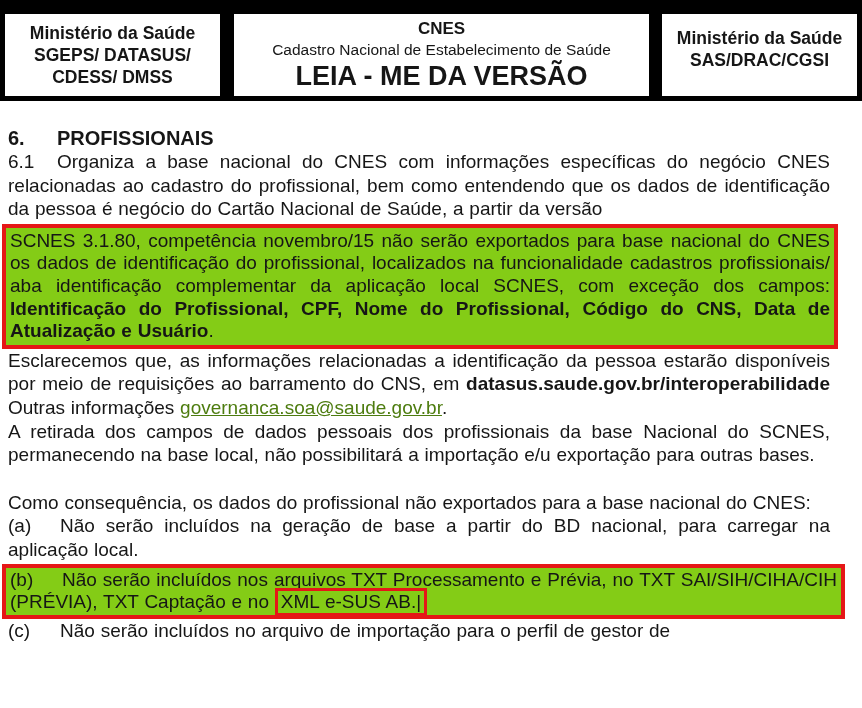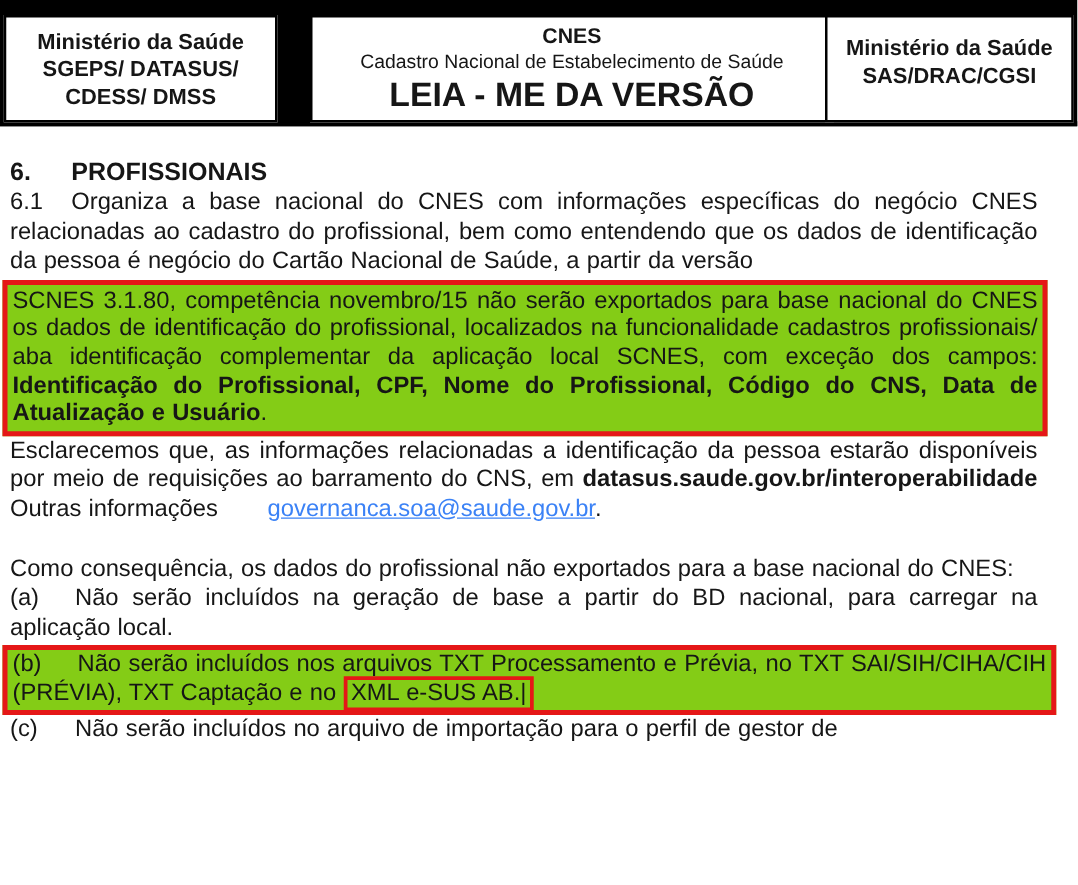--- a/index.html
+++ b/index.html
@@ -9,33 +9,33 @@
   }
   
   .header{position:relative;height:101px;background:#000000;}
   .hrule{position:absolute;left:0;top:97px;width:862px;height:4px;background:#000;}
   .hbox{
     position:absolute;top:12px;height:86px;border:2px solid #000;box-sizing:border-box;
     background:#fff;display:flex;flex-direction:column;align-items:center;
     justify-content:center;text-align:center;
   }
   .hbox-left{left:3px;width:219px;font-weight:bold;font-size:17.5px;line-height:22px;}
-  .hbox-center{left:248px;width:419px;}
+  .hbox-center{left:232px;width:419px;}
   .hbox-right{left:660px;width:199px;font-weight:bold;font-size:17.5px;line-height:22px;justify-content:flex-start;padding-top:13px;}
   .cnes-title{font-weight:bold;font-size:17px;line-height:20px;}
   .cnes-sub{font-size:15.5px;line-height:19px;margin-top:1px;}
   .cnes-heading{font-weight:bold;font-size:27px;line-height:30px;margin-top:2px;}
   
   .main{padding:0 32px 0 8px;}
   .para{margin:0;text-align:justify;font-size:19px;line-height:23.6px;word-spacing:0.5px;}
   .section-heading{margin:25px 0 0 0;font-size:20px;line-height:24px;font-weight:bold;text-align:left;}
   .plabel{display:inline-block;width:49px;}
   .ilabel{display:inline-block;width:52px;}
   .bold{font-weight:bold;}
-  .link{color:#3b82f6;text-decoration:underline;cursor:pointer;margin-left:34px;}
+  .link{color:#4d7c0f;text-decoration:underline;cursor:pointer;}
   .spacer{height:24px;}
   .redbox{
     border:4px solid #e51717;text-align:justify;font-size:19px;word-spacing:0.5px;
     background:#84cc16;
   }
   .redbox-1{margin:3px -8px 0 -6px;padding:2px 4px;line-height:22.6px;}
   .redbox-2{margin:2px -15px 0 -6px;padding:1px 4px;line-height:22.6px;}
   .innerbox{border:3px solid #e51717;padding:0 3px 1px 3px;}
   .cursor-bar{font-weight:normal;}
 </style>
@@ -66,20 +66,21 @@
 <div class="main">
 
   <p class="section-heading"><span class="plabel">6.</span><span>PROFISSIONAIS</span></p>
 
   <p class="para"><span class="plabel">6.1</span><span>Organiza a base nacional do CNES com informações específicas do negócio CNES relacionadas ao cadastro do profissional, bem como entendendo que os dados de identificação da pessoa é negócio do Cartão Nacional de Saúde, a partir da versão</span></p>
 
   <div class="redbox redbox-1"><span>SCNES 3.1.80, competência novembro/15 não serão exportados para base nacional do CNES os dados de identificação do profissional, localizados na funcionalidade cadastros profissionais/ aba identificação complementar da aplicação local SCNES, com exceção dos campos: </span><span class="bold">Identificação do Profissional, CPF, Nome do Profissional, Código do CNS, Data de Atualização e Usuário</span><span>.</span></div>
 
   <p class="para"><span>Esclarecemos que, as informações relacionadas a identificação da pessoa estarão disponíveis por meio de requisições ao barramento do CNS, em </span><span class="bold">datasus.saude.gov.br/interoperabilidade</span><span> Outras informações </span><a class="link">governanca.soa@saude.gov.br</a><span>.</span></p>
 
+  <p class="para">A retirada dos campos de dados pessoais dos profissionais da base Nacional do SCNES, permanecendo na base local, não possibilitará a importação e/u exportação para outras bases.</p>
 
   <div class="spacer"></div>
 
   <p class="para">Como consequência, os dados do profissional não exportados para a base nacional do CNES:</p>
 
   <p class="para"><span class="ilabel">(a)</span><span>Não serão incluídos na geração de base a partir do BD nacional, para carregar na aplicação local.</span></p>
 
   <div class="redbox redbox-2"><span class="ilabel">(b)</span><span>Não serão incluídos nos arquivos TXT Processamento e Prévia, no TXT SAI/SIH/CIHA/CIH (PRÉVIA), TXT Captação e no </span><span class="innerbox"><span>XML e-SUS AB.</span><span class="cursor-bar">|</span></span></div>
 
   <p class="para"><span class="ilabel">(c)</span><span>Não serão incluídos no arquivo de importação para o perfil de gestor de</span></p>

